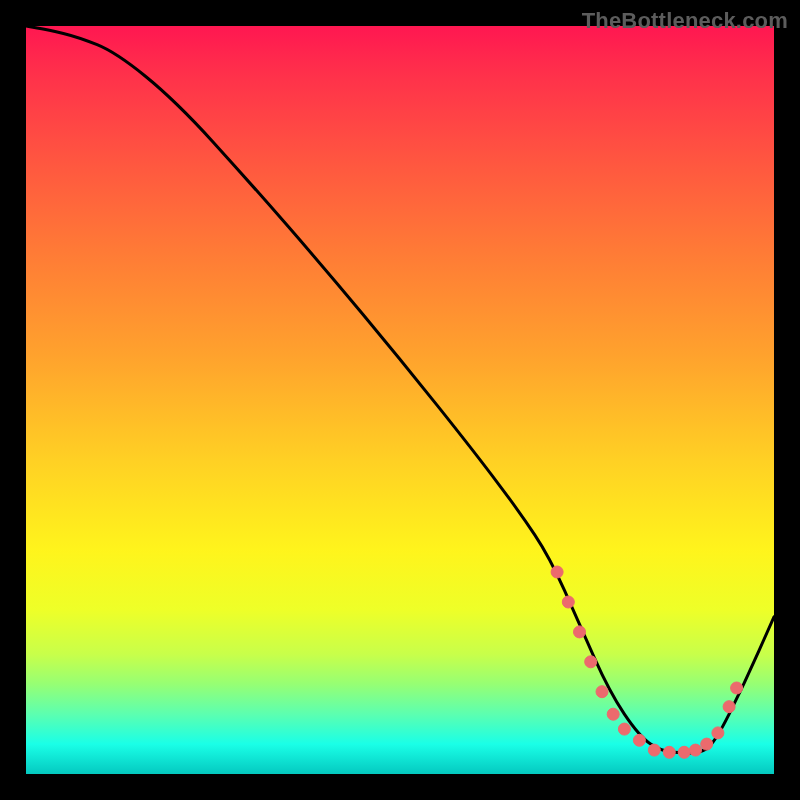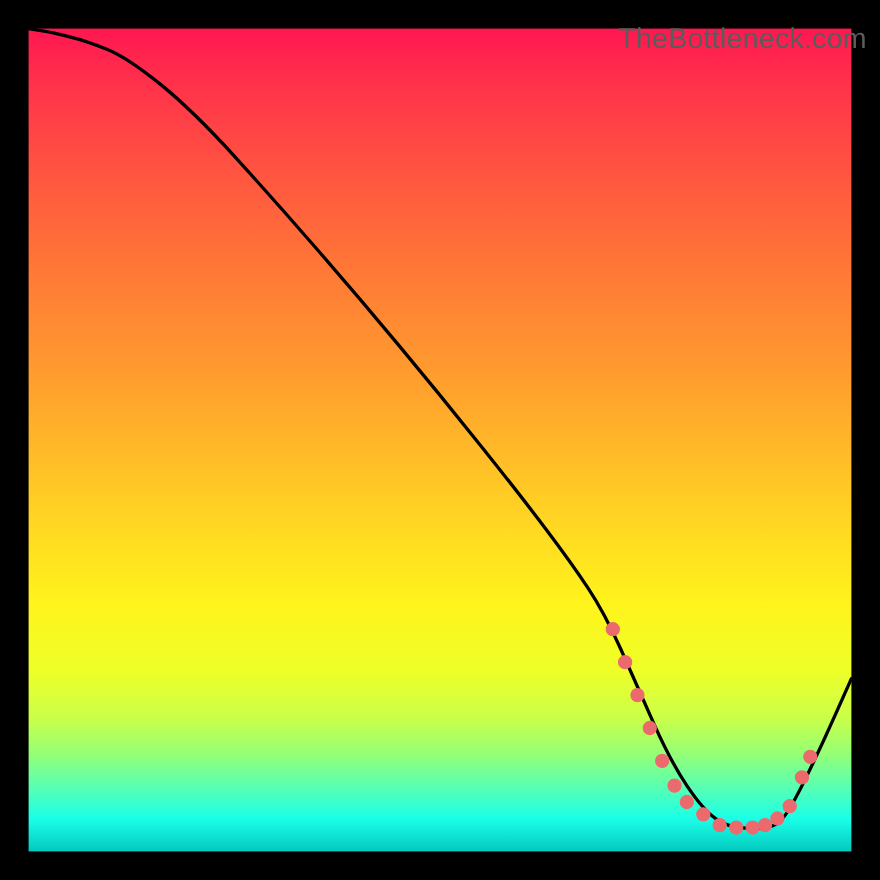--- a/index.html
+++ b/index.html
@@ -12,25 +12,25 @@
     font-family: Arial, Helvetica, sans-serif;
   }
   .frame {
     position: relative;
     width: 800px;
     height: 800px;
     background: #000;
   }
   .watermark {
     position: absolute;
-    top: 20px;
+    top: 8px;
     right: 12px;
     color: #5c5c5c;
-    font-size: 26px;
-    font-weight: 400;
+    font-size: 22px;
+    font-weight: 700;
     letter-spacing: 0.2px;
     z-index: 10;
   }
   .plot {
     position: absolute;
     left: 26px;
     top: 26px;
     width: 748px;
     height: 748px;
     background: linear-gradient(to bottom,

